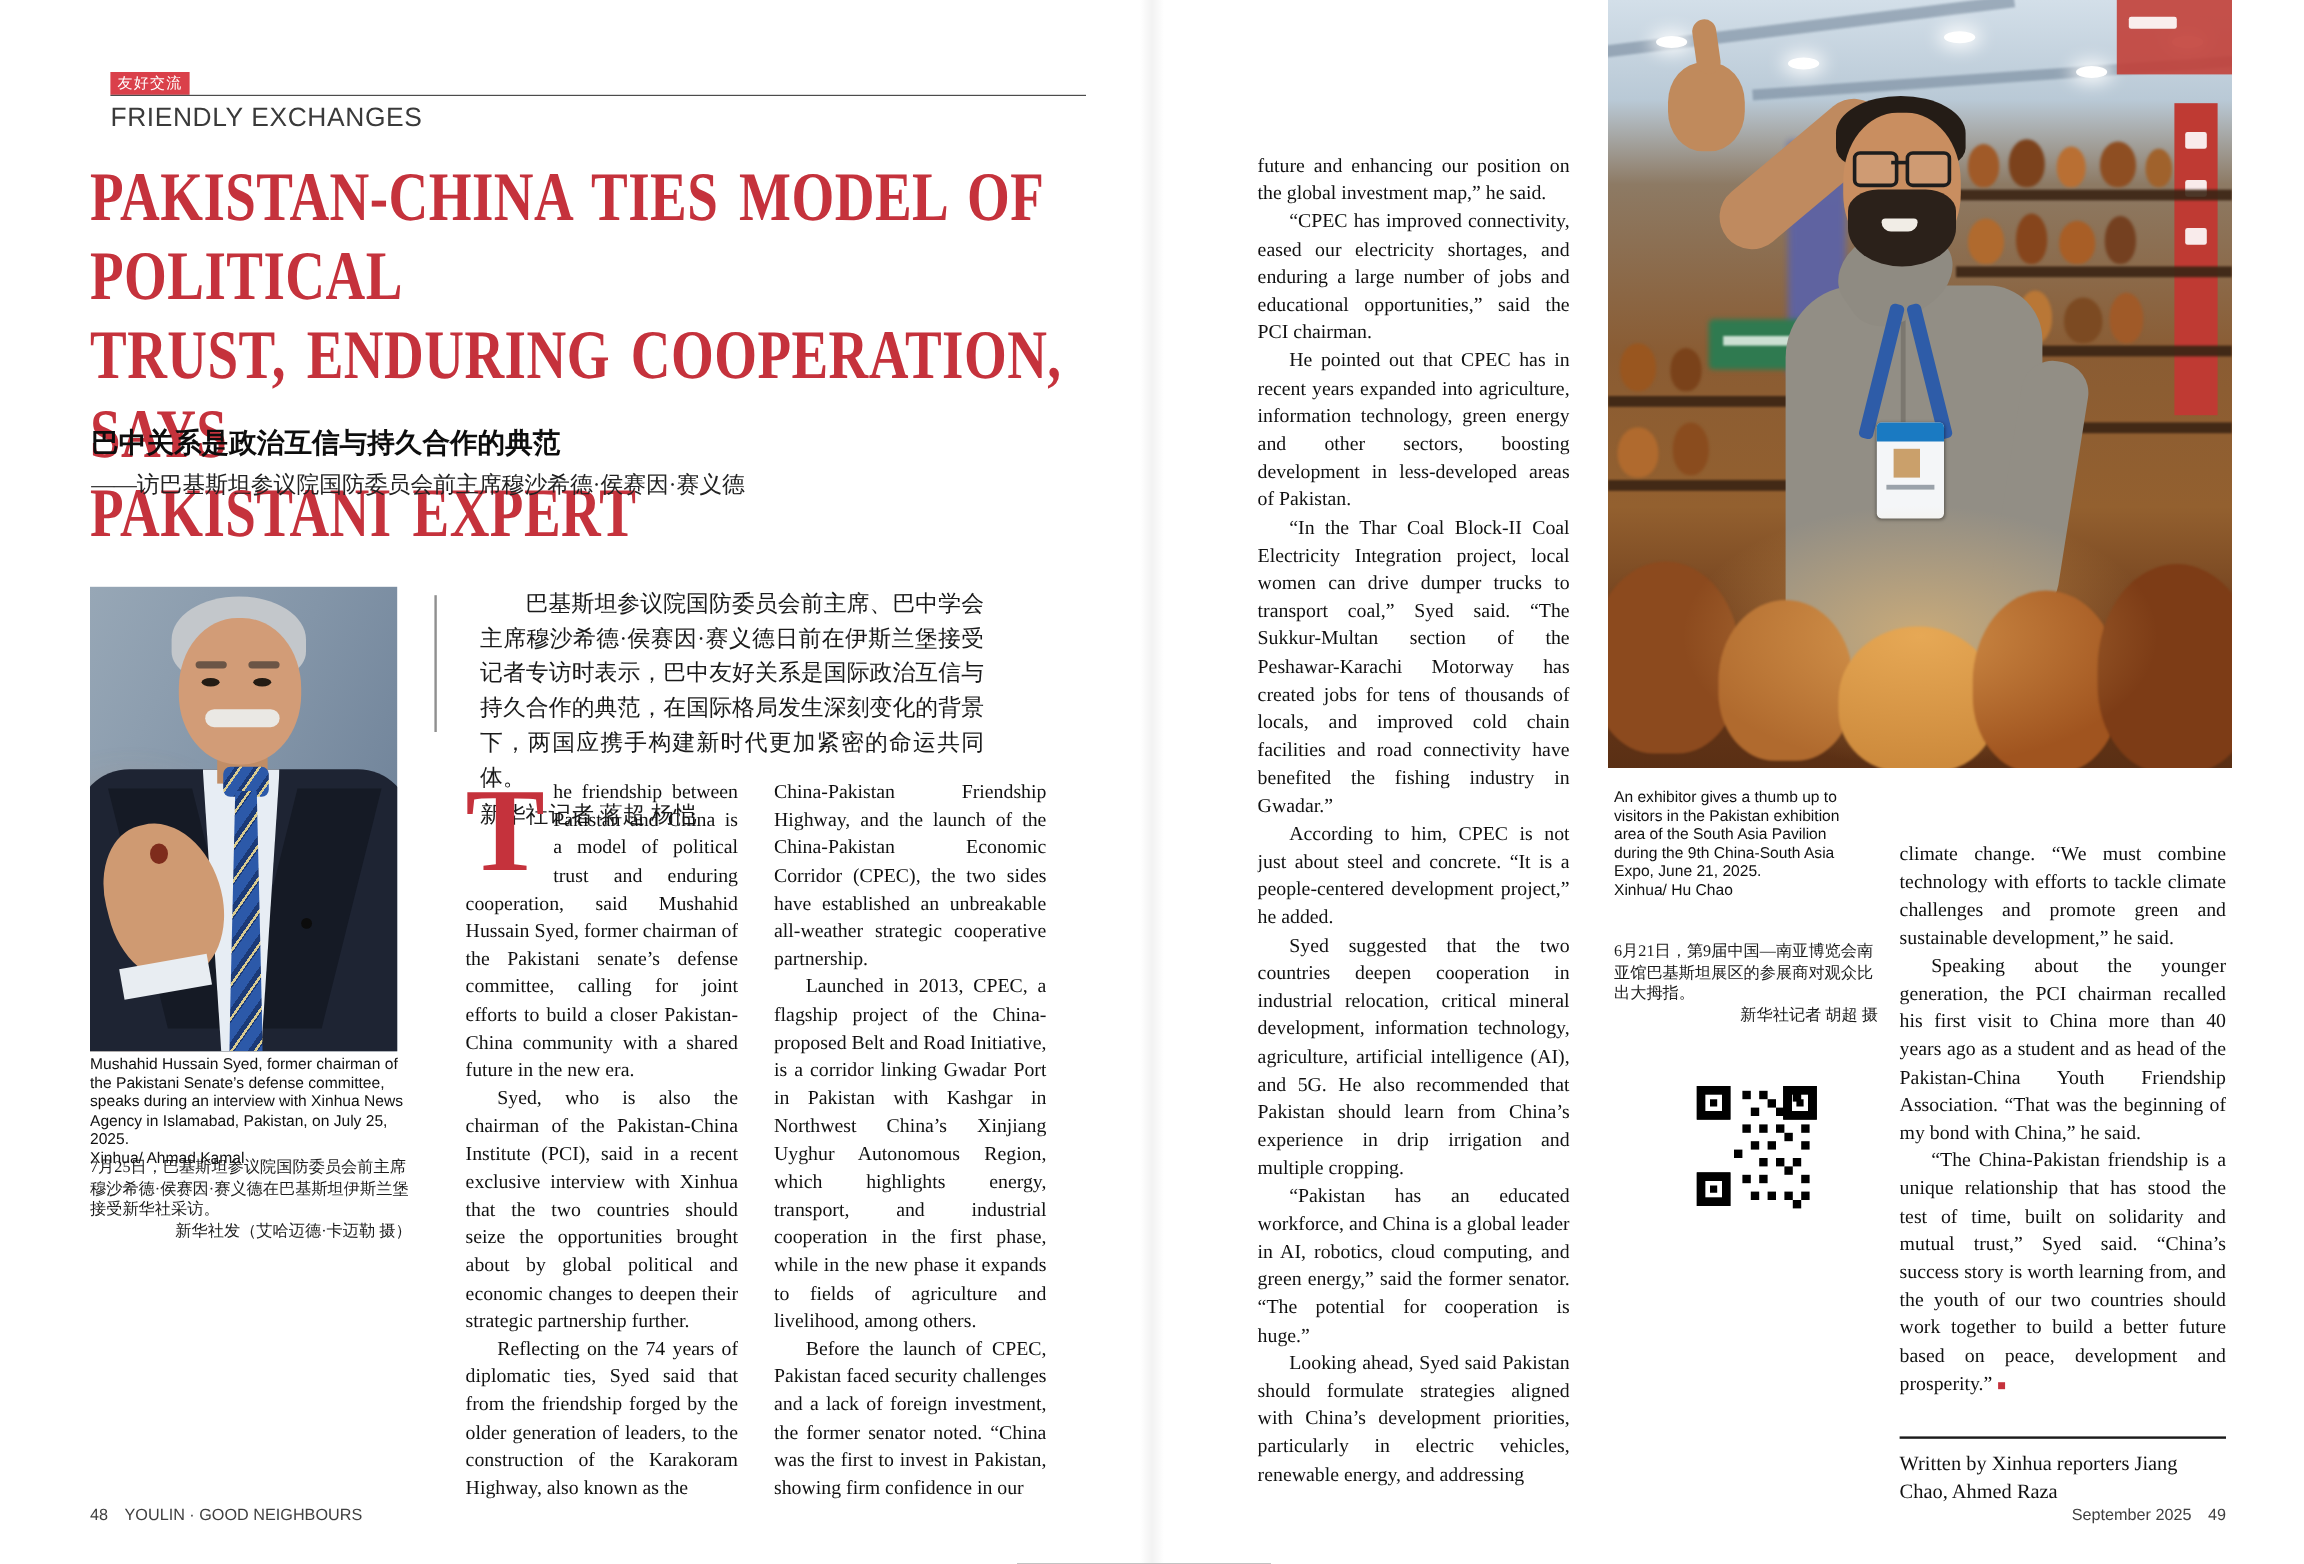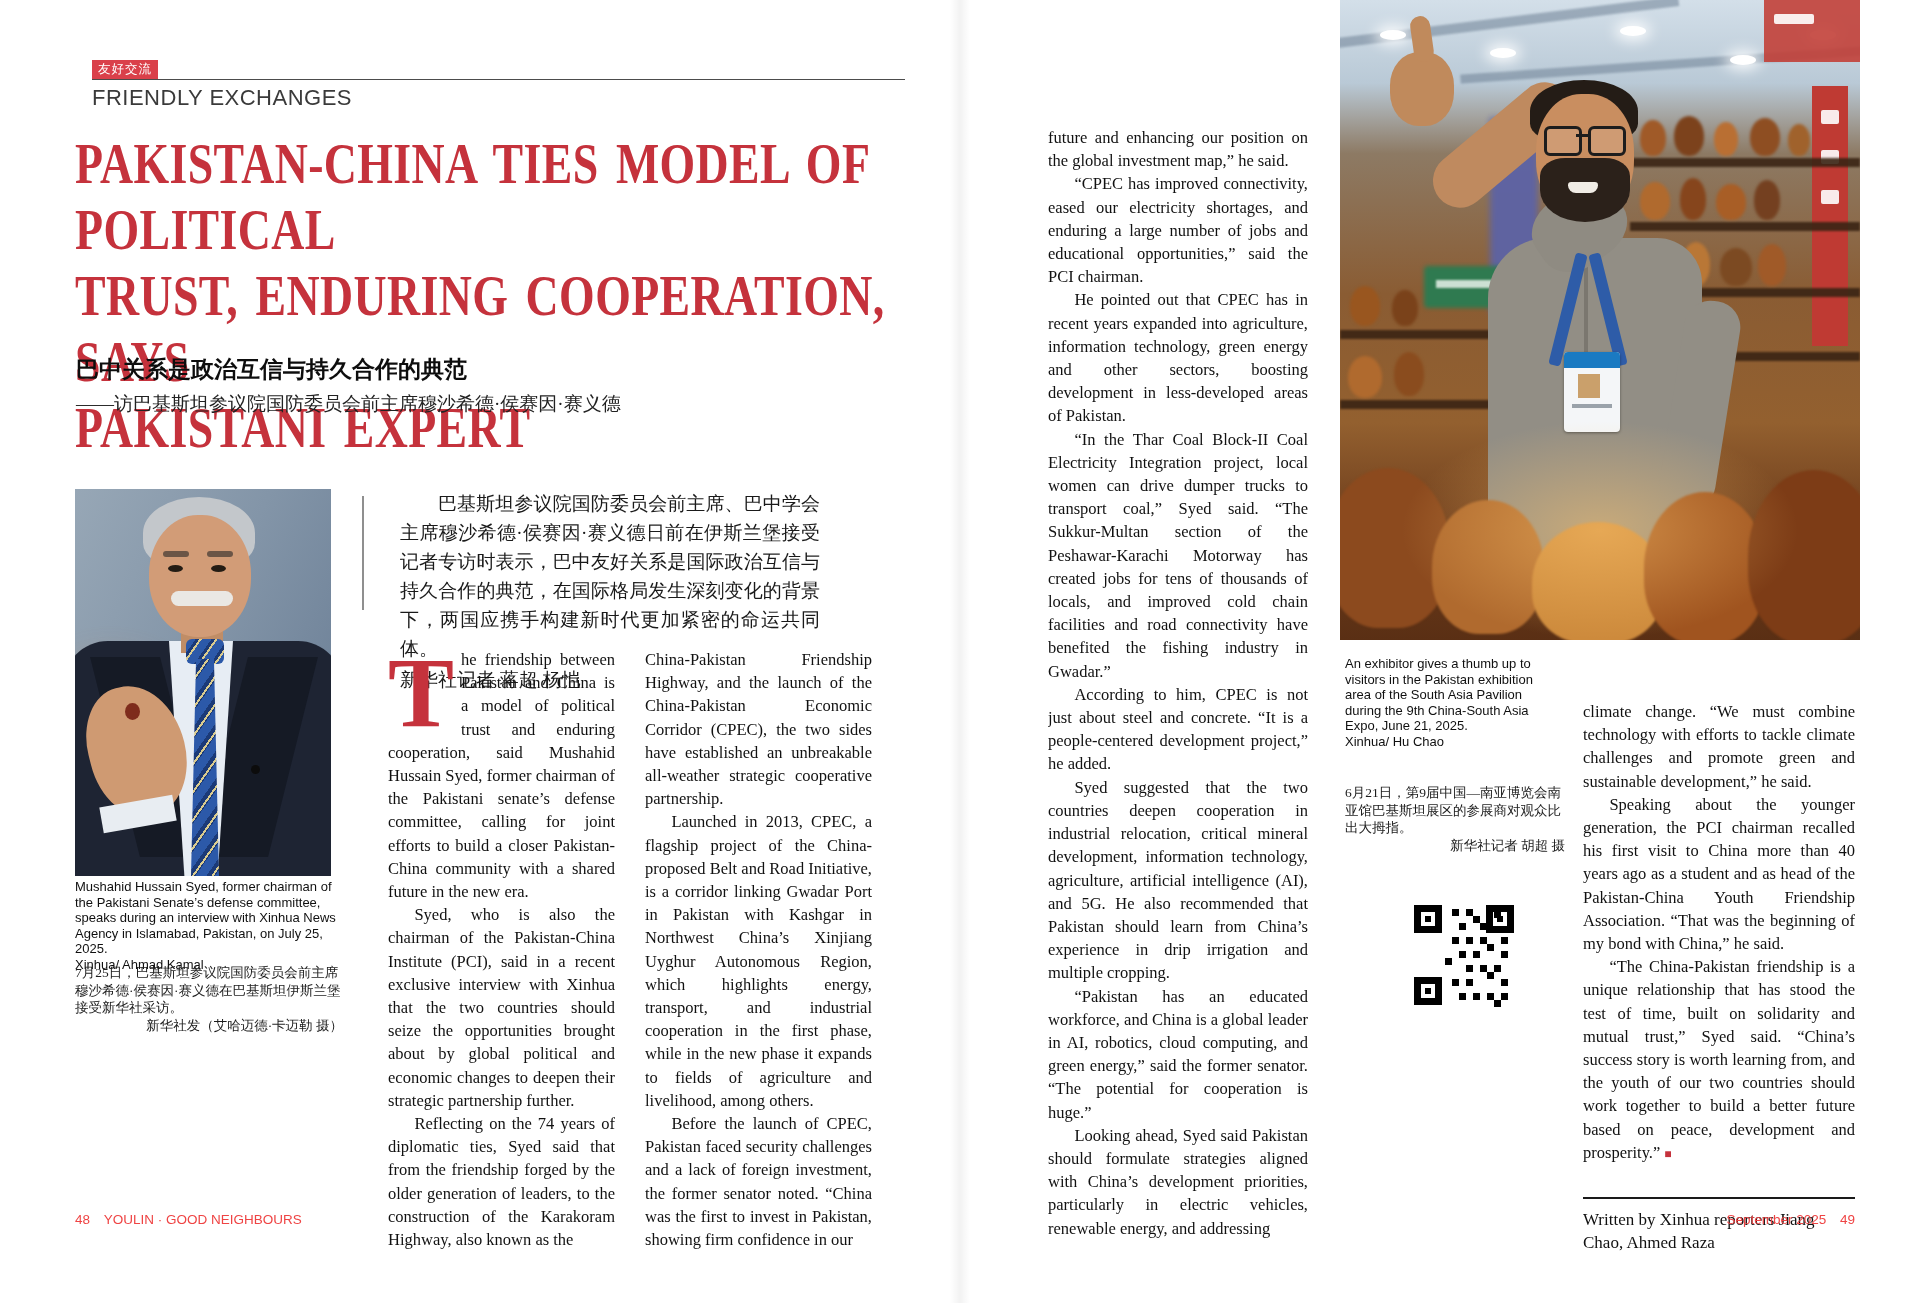--- a/index.html
+++ b/index.html
@@ -45,22 +45,22 @@
   .col2{left:645px;top:648px;width:227px;height:648px;}
   .col3{left:1048px;top:126px;width:260px;height:1180px;}
   .col4{left:1583px;top:700px;width:272px;height:500px;}
   .dropcap{float:left;color:#c5323c;font-weight:bold;font-size:99px;line-height:78px;
            padding:6px 7px 0 0;}
   .endmark{color:#c5323c;font-size:12px;margin-left:4px;}
   .writtenby{position:absolute;left:1583px;top:1197px;width:272px;border-top:2px solid #1a1a1a;
              padding-top:9px;font-size:17px;line-height:23px;}
 
   
-  .footer{position:absolute;top:1212px;font-family:"Liberation Sans",sans-serif;
-          font-size:13.5px;color:#ef4444;}
+  .footer{position:absolute;top:1255px;font-family:"Liberation Sans",sans-serif;
+          font-size:13.5px;color:#404040;}
   .footer span{margin:0 5px;}
   .fl{left:70px;}
   .fr{right:60px;text-align:right;}
 
   .gutter{position:absolute;left:950px;top:0;width:20px;height:1303px;
           background:linear-gradient(90deg,rgba(0,0,0,0) 0%,rgba(0,0,0,.05) 50%,rgba(0,0,0,0) 100%);}
 
   
   .photoL{position:absolute;left:75px;top:489px;width:256px;height:387px;overflow:hidden;
           background:linear-gradient(115deg,#97a7b6 0%,#8395a8 45%,#667a92 100%);}

